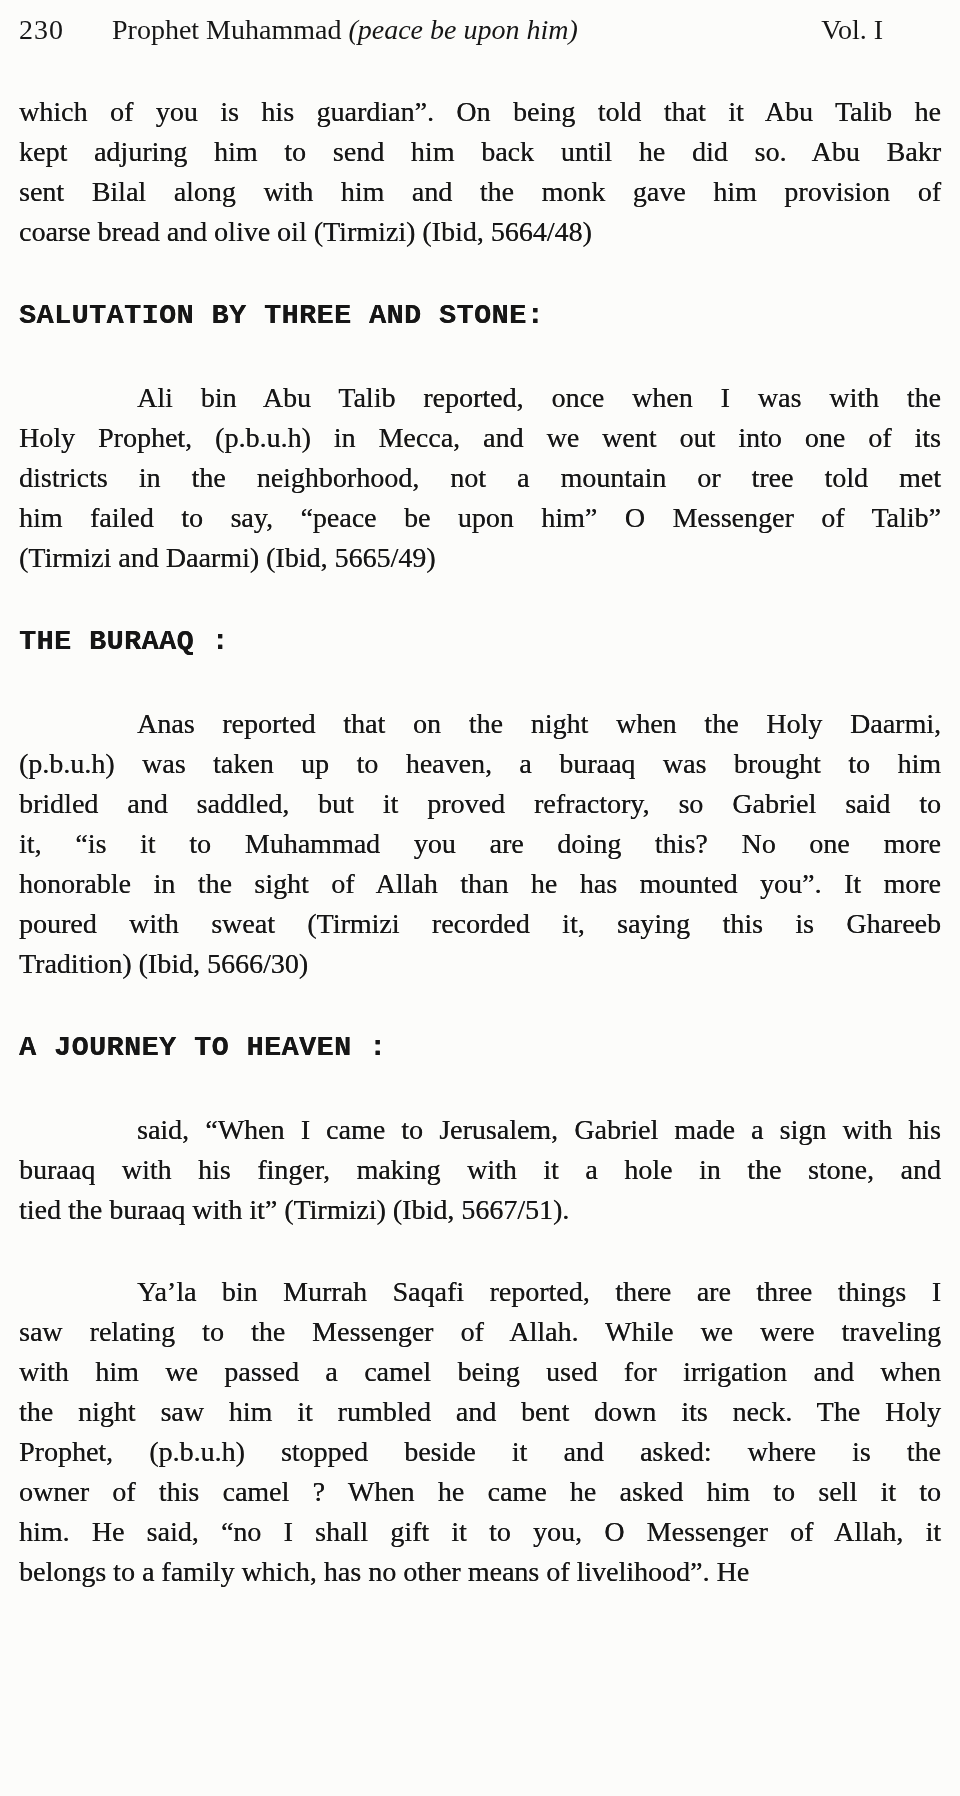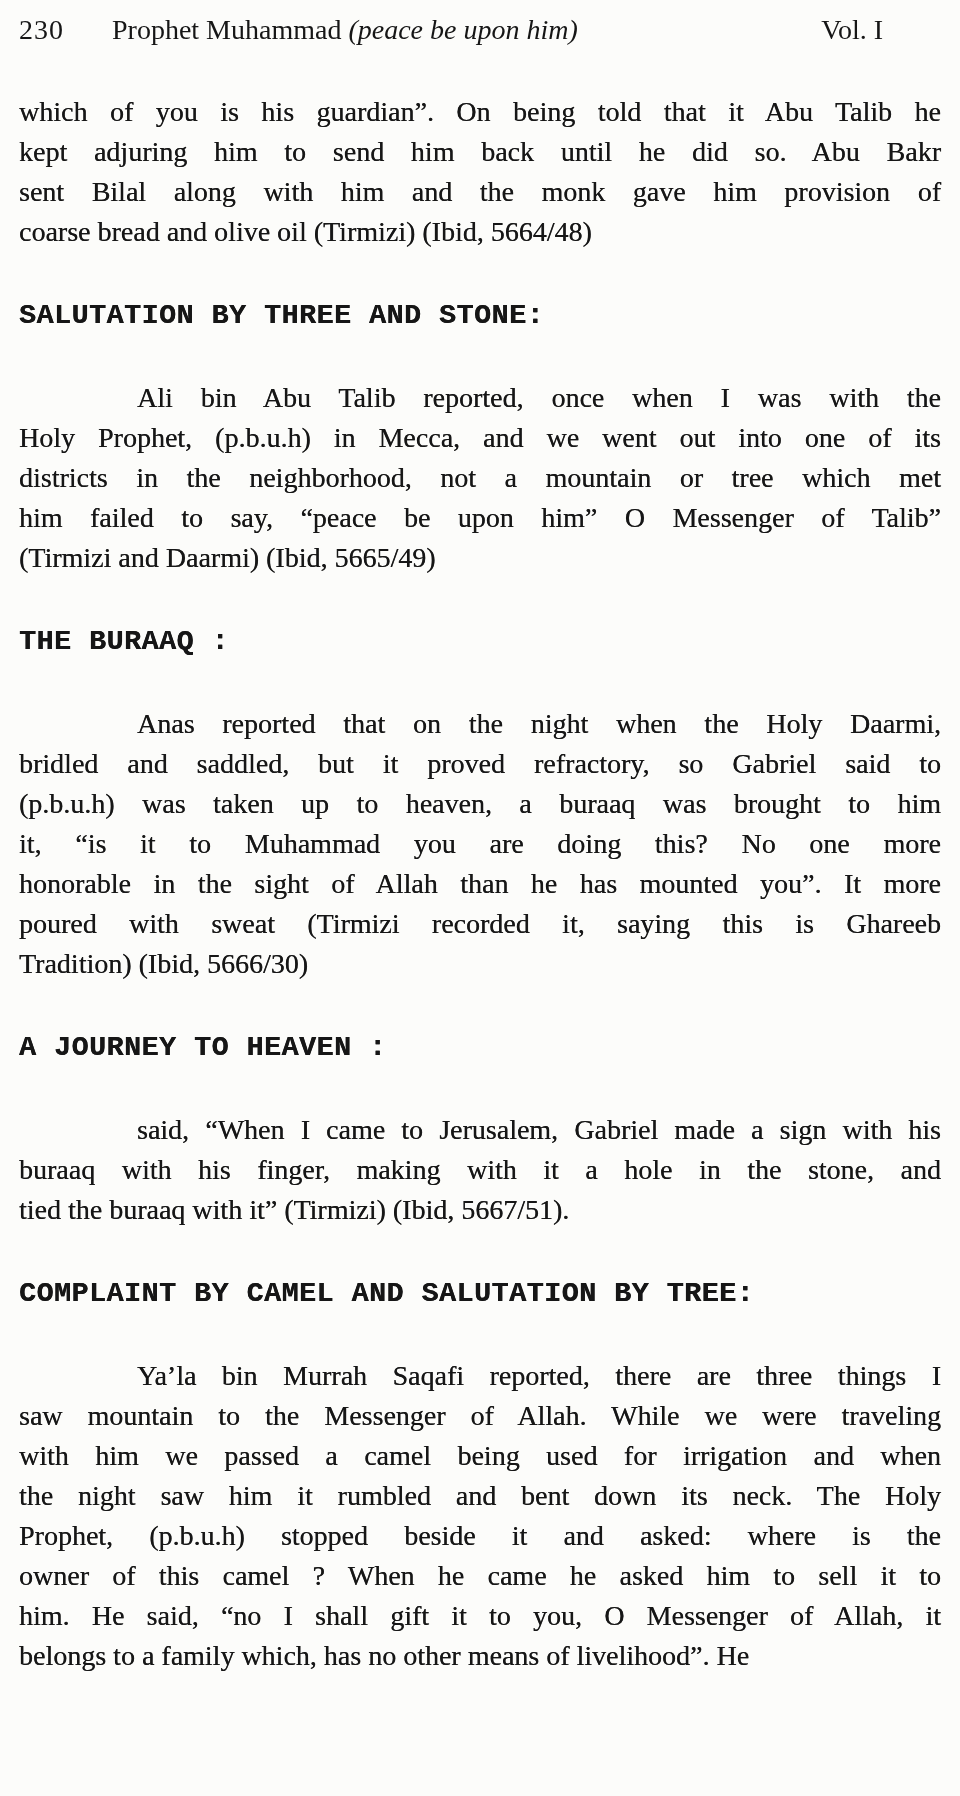--- a/index.html
+++ b/index.html
@@ -61,44 +61,43 @@
       <div class="para">
         <div class="line">which of you is his guardian”. On being told that it Abu Talib he</div>
         <div class="line">kept adjuring him to send him back until he did so. Abu Bakr</div>
         <div class="line">sent Bilal along with him and the monk gave him provision of</div>
         <div class="line last">coarse bread and olive oil (Tirmizi) (Ibid, 5664/48)</div>
       </div>
       <div class="heading">SALUTATION BY THREE AND STONE:</div>
       <div class="para indent">
         <div class="line">Ali bin Abu Talib reported, once when I was with the</div>
         <div class="line">Holy Prophet, (p.b.u.h) in Mecca, and we went out into one of its</div>
-        <div class="line">districts in the neighborhood, not a mountain or tree which met</div>
+        <div class="line">districts in the neighborhood, not a mountain or tree told met</div>
         <div class="line">him failed to say, “peace be upon him” O Messenger of Talib”</div>
         <div class="line last">(Tirmizi and Daarmi) (Ibid, 5665/49)</div>
       </div>
       <div class="heading">THE BURAAQ :</div>
       <div class="para indent">
         <div class="line">Anas reported that on the night when the Holy Daarmi,</div>
+        <div class="line">(p.b.u.h) was taken up to heaven, a buraaq was brought to him</div>
         <div class="line">bridled and saddled, but it proved refractory, so Gabriel said to</div>
-        <div class="line">(p.b.u.h) was taken up to heaven, a buraaq was brought to him</div>
         <div class="line">it, “is it to Muhammad you are doing this? No one more</div>
         <div class="line">honorable in the sight of Allah than he has mounted you”. It more</div>
         <div class="line">poured with sweat (Tirmizi recorded it, saying this is Ghareeb</div>
         <div class="line last">Tradition) (Ibid, 5666/30)</div>
       </div>
       <div class="heading">A JOURNEY TO HEAVEN :</div>
       <div class="para indent">
         <div class="line">said, “When I came to Jerusalem, Gabriel made a sign with his</div>
         <div class="line">buraaq with his finger, making with it a hole in the stone, and</div>
         <div class="line last">tied the buraaq with it” (Tirmizi) (Ibid, 5667/51).</div>
       </div>
-      <div class="heading">COMPLAINT BY CAMEL AND SALUTATION BY TREE:</div>
       <div class="para indent">
         <div class="line">Ya’la bin Murrah Saqafi reported, there are three things I</div>
-        <div class="line">saw mountain to the Messenger of Allah. While we were traveling</div>
+        <div class="line">saw relating to the Messenger of Allah. While we were traveling</div>
         <div class="line">with him we passed a camel being used for irrigation and when</div>
         <div class="line">the night saw him it rumbled and bent down its neck. The Holy</div>
         <div class="line">Prophet, (p.b.u.h) stopped beside it and asked: where is the</div>
         <div class="line">owner of this camel ? When he came he asked him to sell it to</div>
         <div class="line">him. He said, “no I shall gift it to you, O Messenger of Allah, it</div>
         <div class="line last">belongs to a family which, has no other means of livelihood”. He</div>
       </div>
     </div>
 </div>
 

